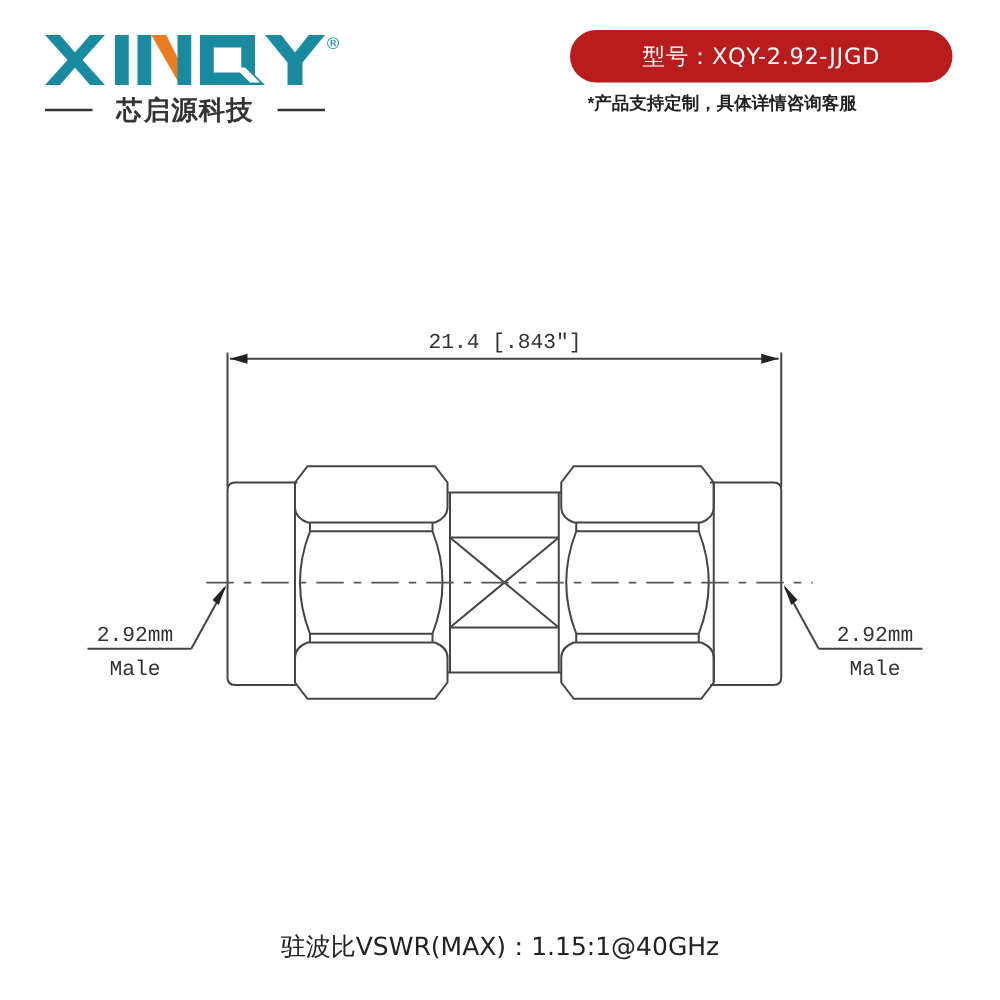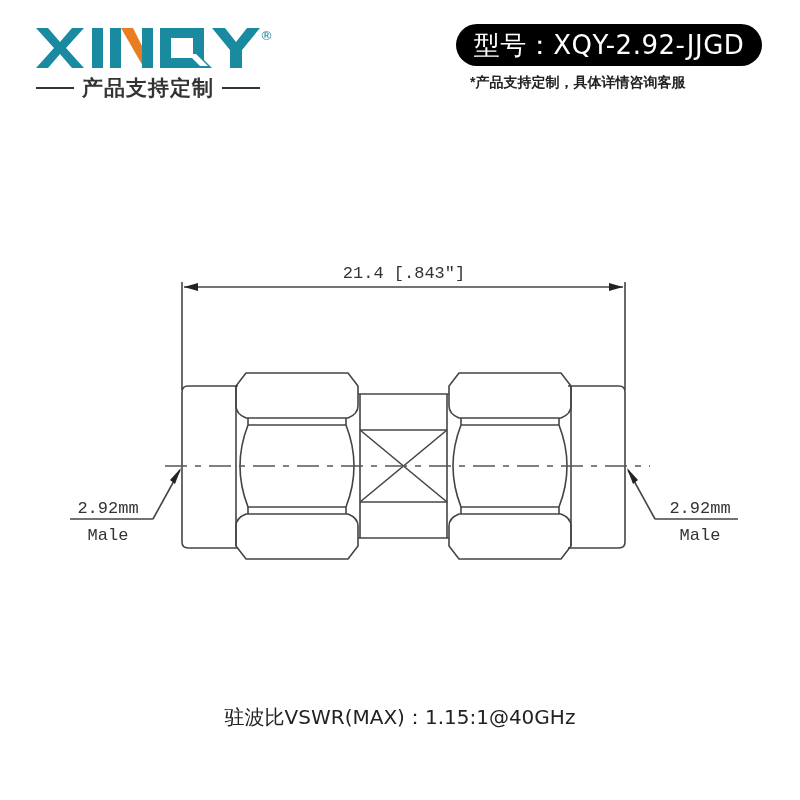--- a/index.html
+++ b/index.html
@@ -8,28 +8,28 @@
   .logo { position: absolute; left: 36px; top: 26px; width: 240px; height: 80px; }
   .logo-word { position: absolute; left: 0; top: 0; }
   .reg { position: absolute; left: 224px; top: 2px; font-size: 13px; color: #1a8aa0;
          font-family: "DejaVu Sans", sans-serif; }
   .logo-sub { position: absolute; left: 0; top: 48px; width: 224px; height: 28px;
               display: flex; align-items: center; justify-content: space-between; }
   .logo-sub .dash { width: 38px; height: 2px; background: #333; }
   .logo-sub .cn { font-size: 21px; font-weight: bold; color: #333; letter-spacing: 1px;
                   font-family: "DejaVu Sans", sans-serif; }
   .badge { position: absolute; left: 456px; top: 24px; width: 306px; height: 42px;
-           background: #000000; border-radius: 21px; color: #fff; font-size: 26px;
+           background: #b91c1c; border-radius: 21px; color: #fff; font-size: 18px;
            display: flex; align-items: center; justify-content: center; letter-spacing: 0.5px;
            font-family: "DejaVu Sans", sans-serif; }
   .note { position: absolute; left: 470px; top: 74px; font-size: 14px; color: #222;
           font-weight: bold; font-family: Liberation Sans, sans-serif; white-space: nowrap; }
   .drawing { position: absolute; left: 0; top: 0; width: 800px; height: 800px; }
   .dim-text { font-family: "Liberation Mono", "DejaVu Sans Mono", monospace; font-size: 17px; fill: #333; }
-  .footer { position: absolute; left: 0; top: 704px; width: 800px; text-align: center;
+  .footer { position: absolute; left: 0; top: 744px; width: 800px; text-align: center;
             font-size: 20px; color: #222; font-family: "DejaVu Sans", sans-serif; }
 </style>
 </head>
 <body>
 
 <div class="logo">
   <svg class="logo-word" width="224" height="44" viewBox="0 0 224 44">
 
     <polygon points="0,2 12,2 24,16 36,2 48,2 30,22 48,42 36,42 24,28 12,42 0,42 18,22" fill="#1a8aa0"></polygon>
 
@@ -40,21 +40,21 @@
     <rect x="106" y="2" width="11" height="40" fill="#1a8aa0"></rect>
 
     <path d="M124,2 H168 V34 L176,42 H124 Z M135,12 V32 H157 V12 Z" fill="#1a8aa0" fill-rule="evenodd"></path>
     <polygon points="152,28 160,28 172,40 164,40" fill="#ffffff"></polygon>
 
     <polygon points="176,2 189,2 200,16 211,2 224,2 206,24 206,42 194,42 194,24" fill="#1a8aa0"></polygon>
   </svg>
   <span class="reg">®</span>
   <div class="logo-sub">
     <span class="dash"></span>
-    <span class="cn">产品支持定制</span>
+    <span class="cn">芯启源科技</span>
     <span class="dash"></span>
   </div>
 </div>
 
 <div class="badge">型号：XQY-2.92-JJGD</div>
 <div class="note">*产品支持定制，具体详情咨询客服</div>
 
 <svg class="drawing" width="800" height="800" viewBox="0 0 800 800">
   <g fill="none" stroke="#444" stroke-width="1.6">
 

